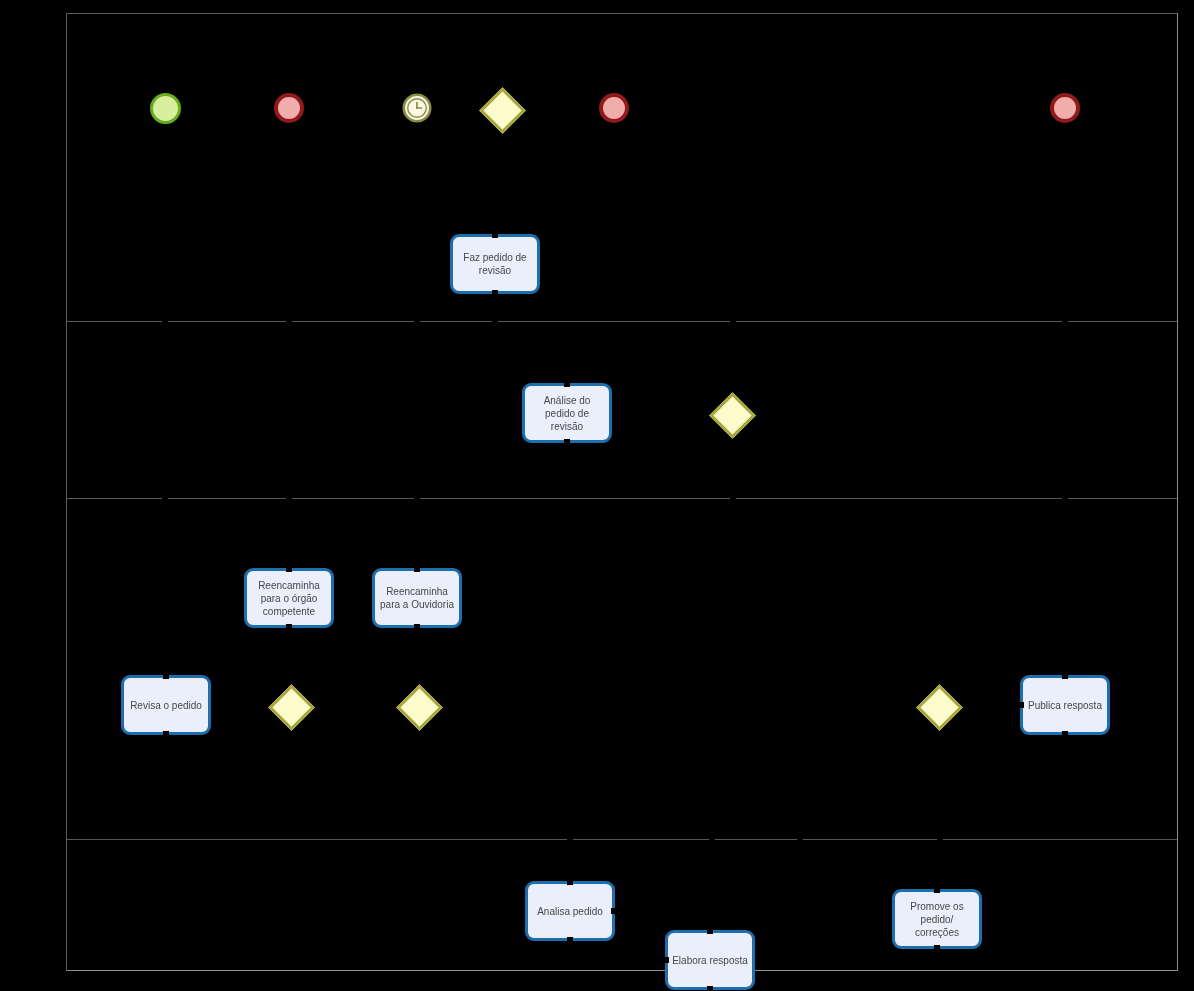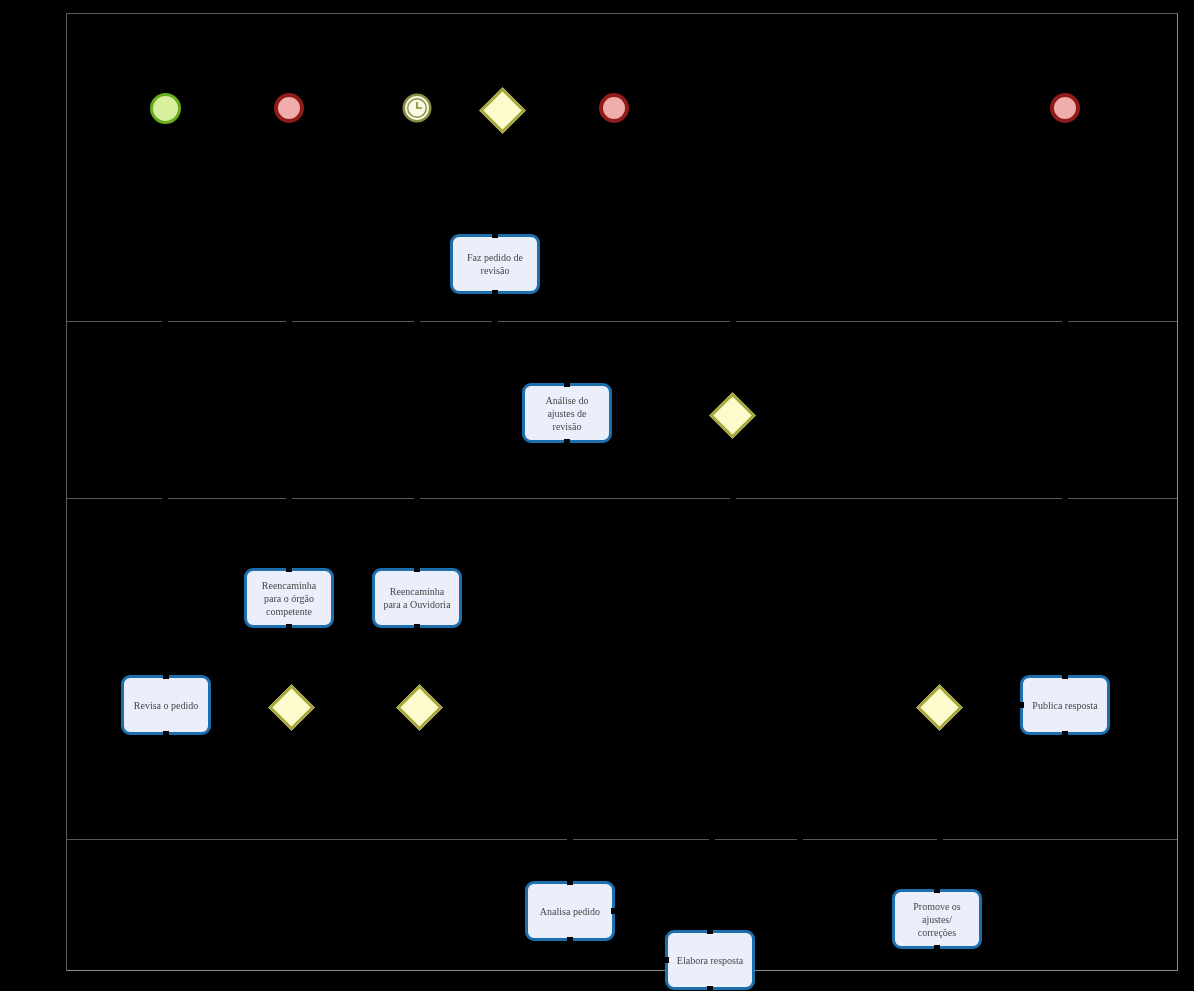--- a/index.html
+++ b/index.html
@@ -1,21 +1,21 @@
 <!DOCTYPE html>
 <html style="--bg: #000000; --pool-border-dark: #5c5c5c; --pool-border-light: #8f8f8f; --line: #585858; --task-fill: #EAEFFB; --task-border: #1C6EAD; --task-text: #474747; --gateway-fill: #FBFBCB; --gateway-border: #A6A63C; --start-fill: #D8EF9E; --start-border: #68AC20; --end-fill: #F1ACAC; --end-border: #911A1B; --timer-fill: #FAFAE4; --timer-stroke: #8C8C44;"><head>
 <meta charset="utf-8">
 <style>
   html,body{margin:0;padding:0;background:#000;}
   #stage{
     position:relative;
     width:1194px;height:991px;
     background:var(--bg,#000);
     overflow:hidden;
-    font-family:Liberation Serif, serif;
+    font-family:Liberation Sans, sans-serif;
   }
   
   .pool{
     position:absolute;left:66px;top:13px;width:1112px;height:958px;
     box-sizing:border-box;
     border-top:1px solid var(--pool-border-dark,#5c5c5c);
     border-left:1px solid var(--pool-border-dark,#5c5c5c);
     border-right:1px solid var(--pool-border-light,#8f8f8f);
     border-bottom:1px solid var(--pool-border-light,#8f8f8f);
   }
@@ -105,34 +105,34 @@
     <line x1="16" y1="16" x2="20.4" y2="16" stroke="#8C8C44" stroke-width="1.7" stroke-linecap="round"></line>
   </svg>
   <div class="gateway" style="left:486px;top:94px"></div>
   <div class="event end" style="left:599px;top:93px"></div>
   <div class="event end" style="left:1050px;top:93px"></div>
 
   <div class="task" style="left:450px;top:234px">Faz pedido de
 revisão</div>
 
   <div class="task" style="left:522px;top:383px">Análise do
-ajustes de
+pedido de
 revisão</div>
   <div class="gateway" style="left:716px;top:399px"></div>
 
   <div class="task" style="left:244px;top:568px">Reencaminha
 para o órgão
 competente</div>
   <div class="task" style="left:372px;top:568px">Reencaminha
 para a Ouvidoria</div>
   <div class="task" style="left:121px;top:675px">Revisa o pedido</div>
   <div class="gateway" style="left:275px;top:691px"></div>
   <div class="gateway" style="left:403px;top:691px"></div>
   <div class="gateway" style="left:923px;top:691px"></div>
   <div class="task" style="left:525px;top:881px">Analisa pedido<span class="side-notch r"></span></div>
 
   <div class="task" style="left:1020px;top:675px">Publica resposta<span class="side-notch l"></span></div>
   <div class="task" style="left:665px;top:930px">Elabora resposta<span class="side-notch l"></span></div>
   <div class="task" style="left:892px;top:889px">Promove os
-ajustes/
+pedido/
 correções</div>
 
 </div>
 
 </body></html>

